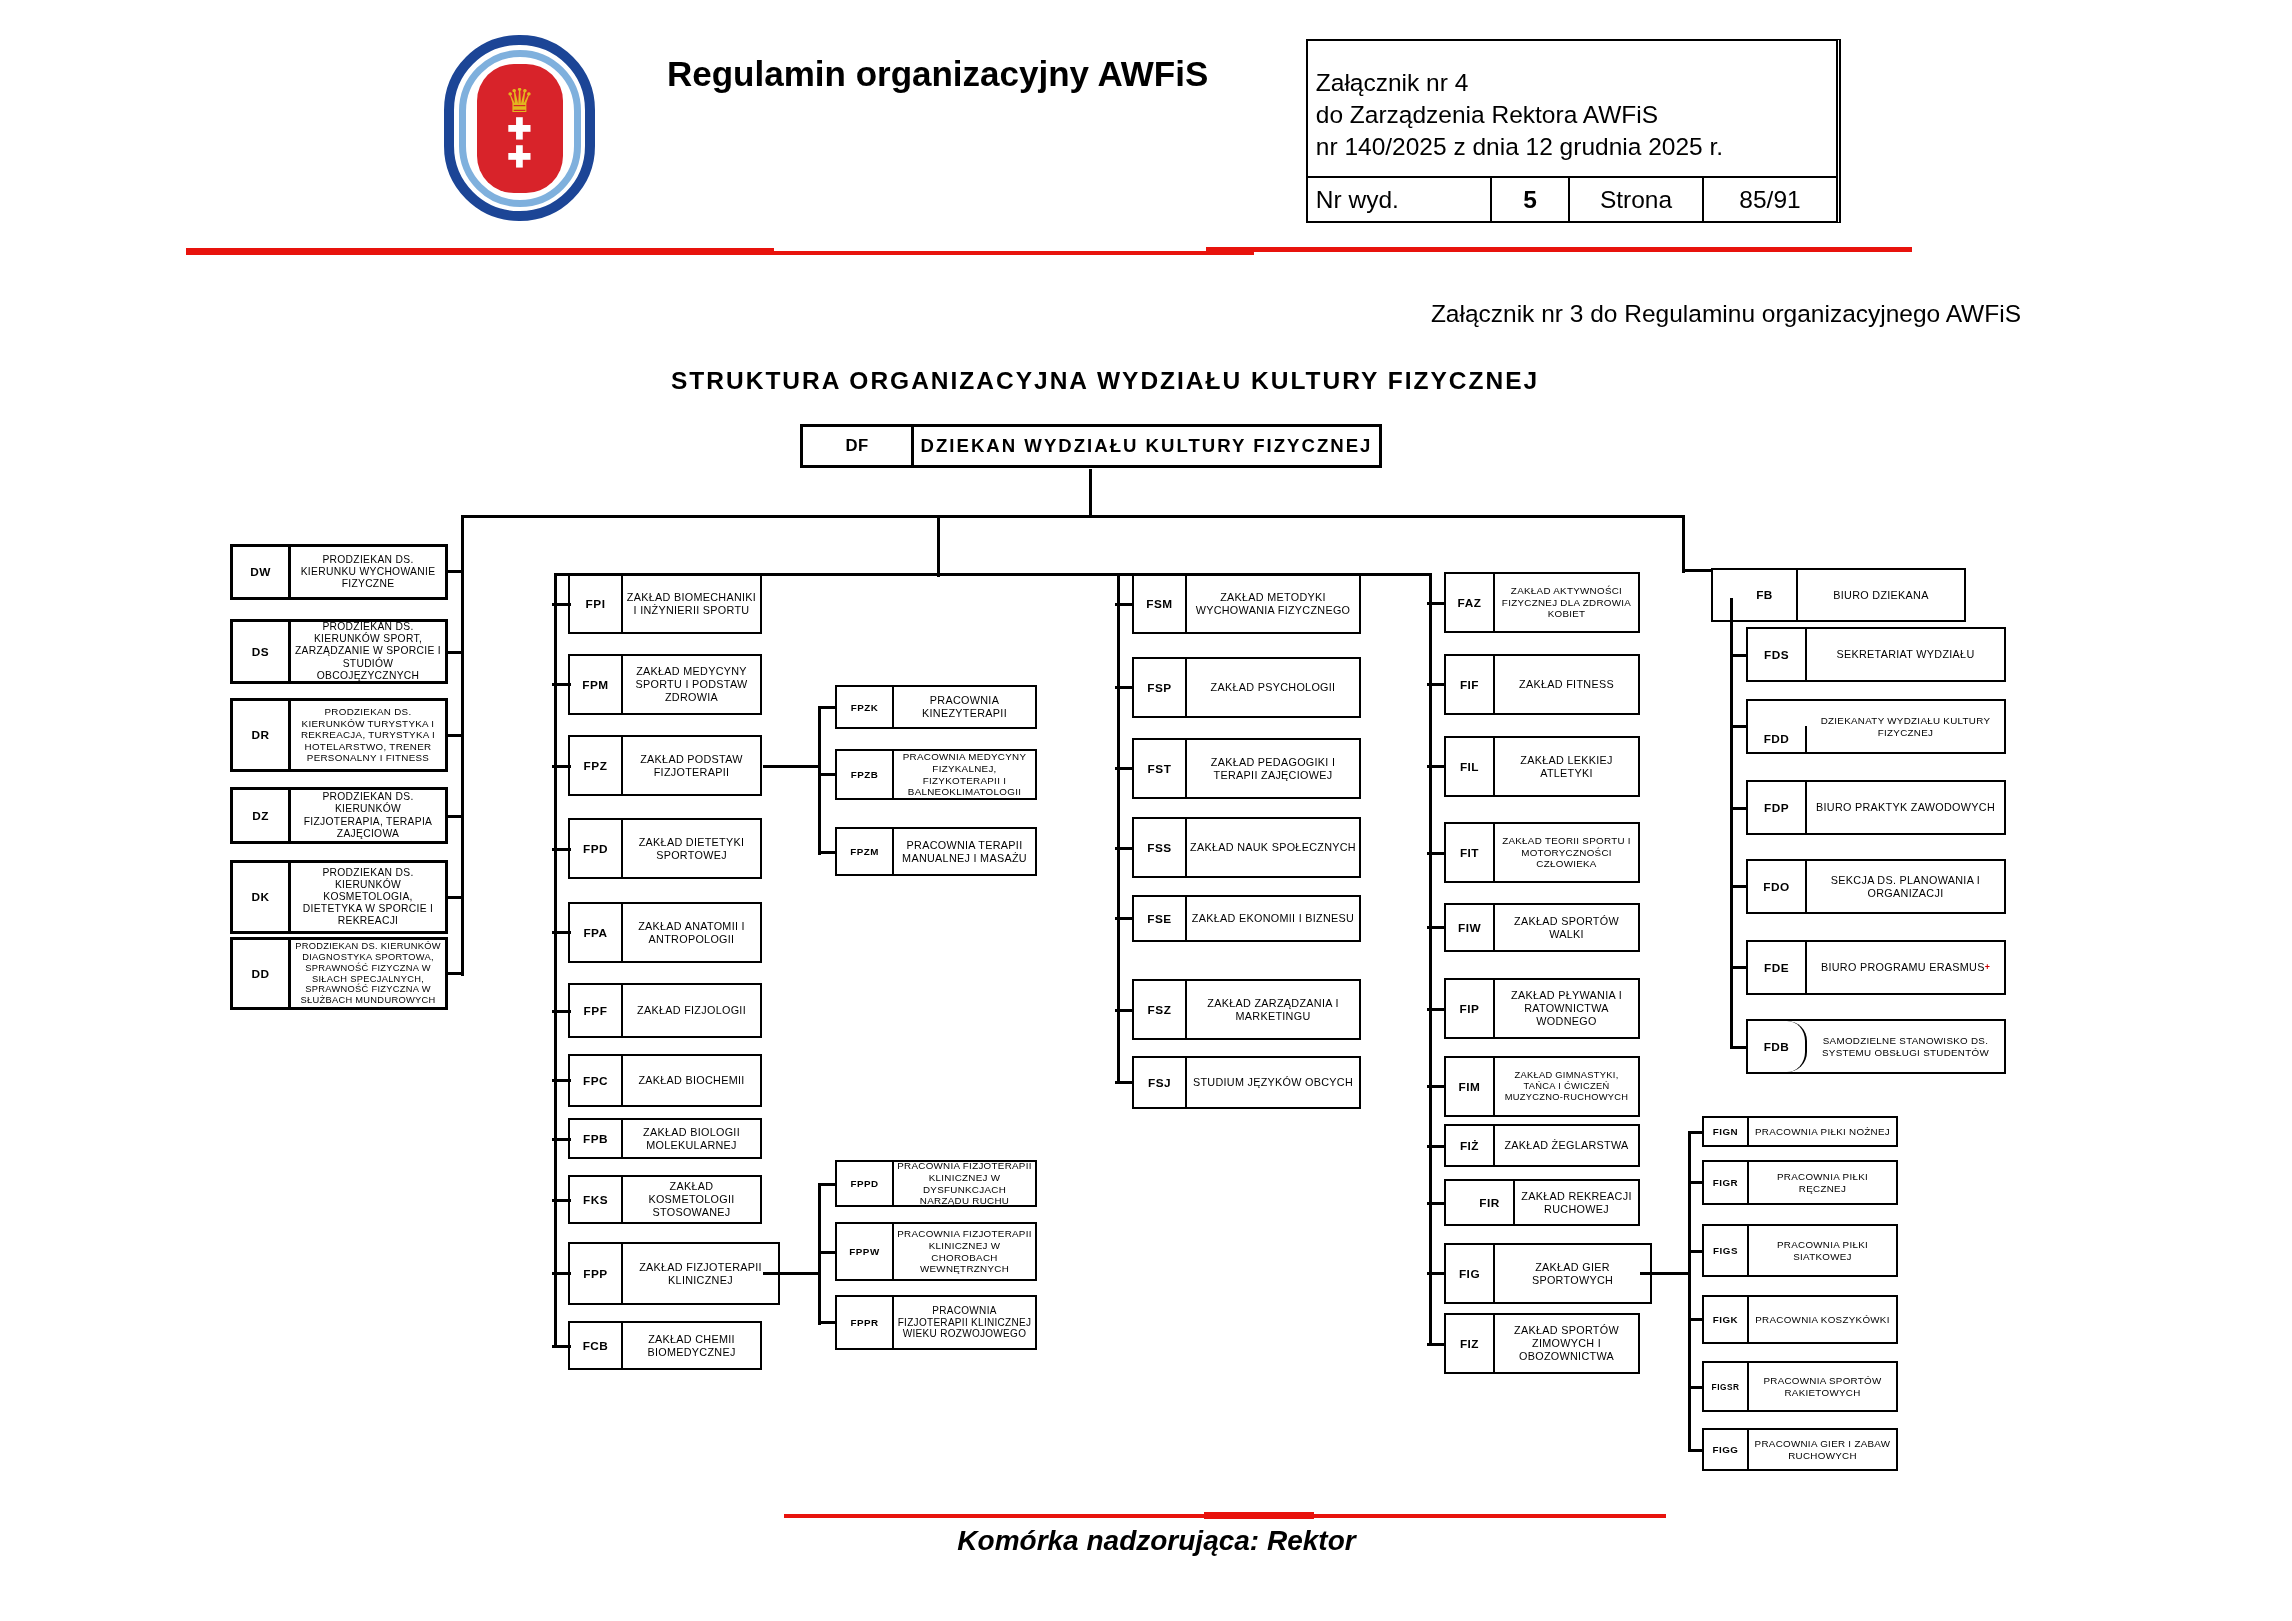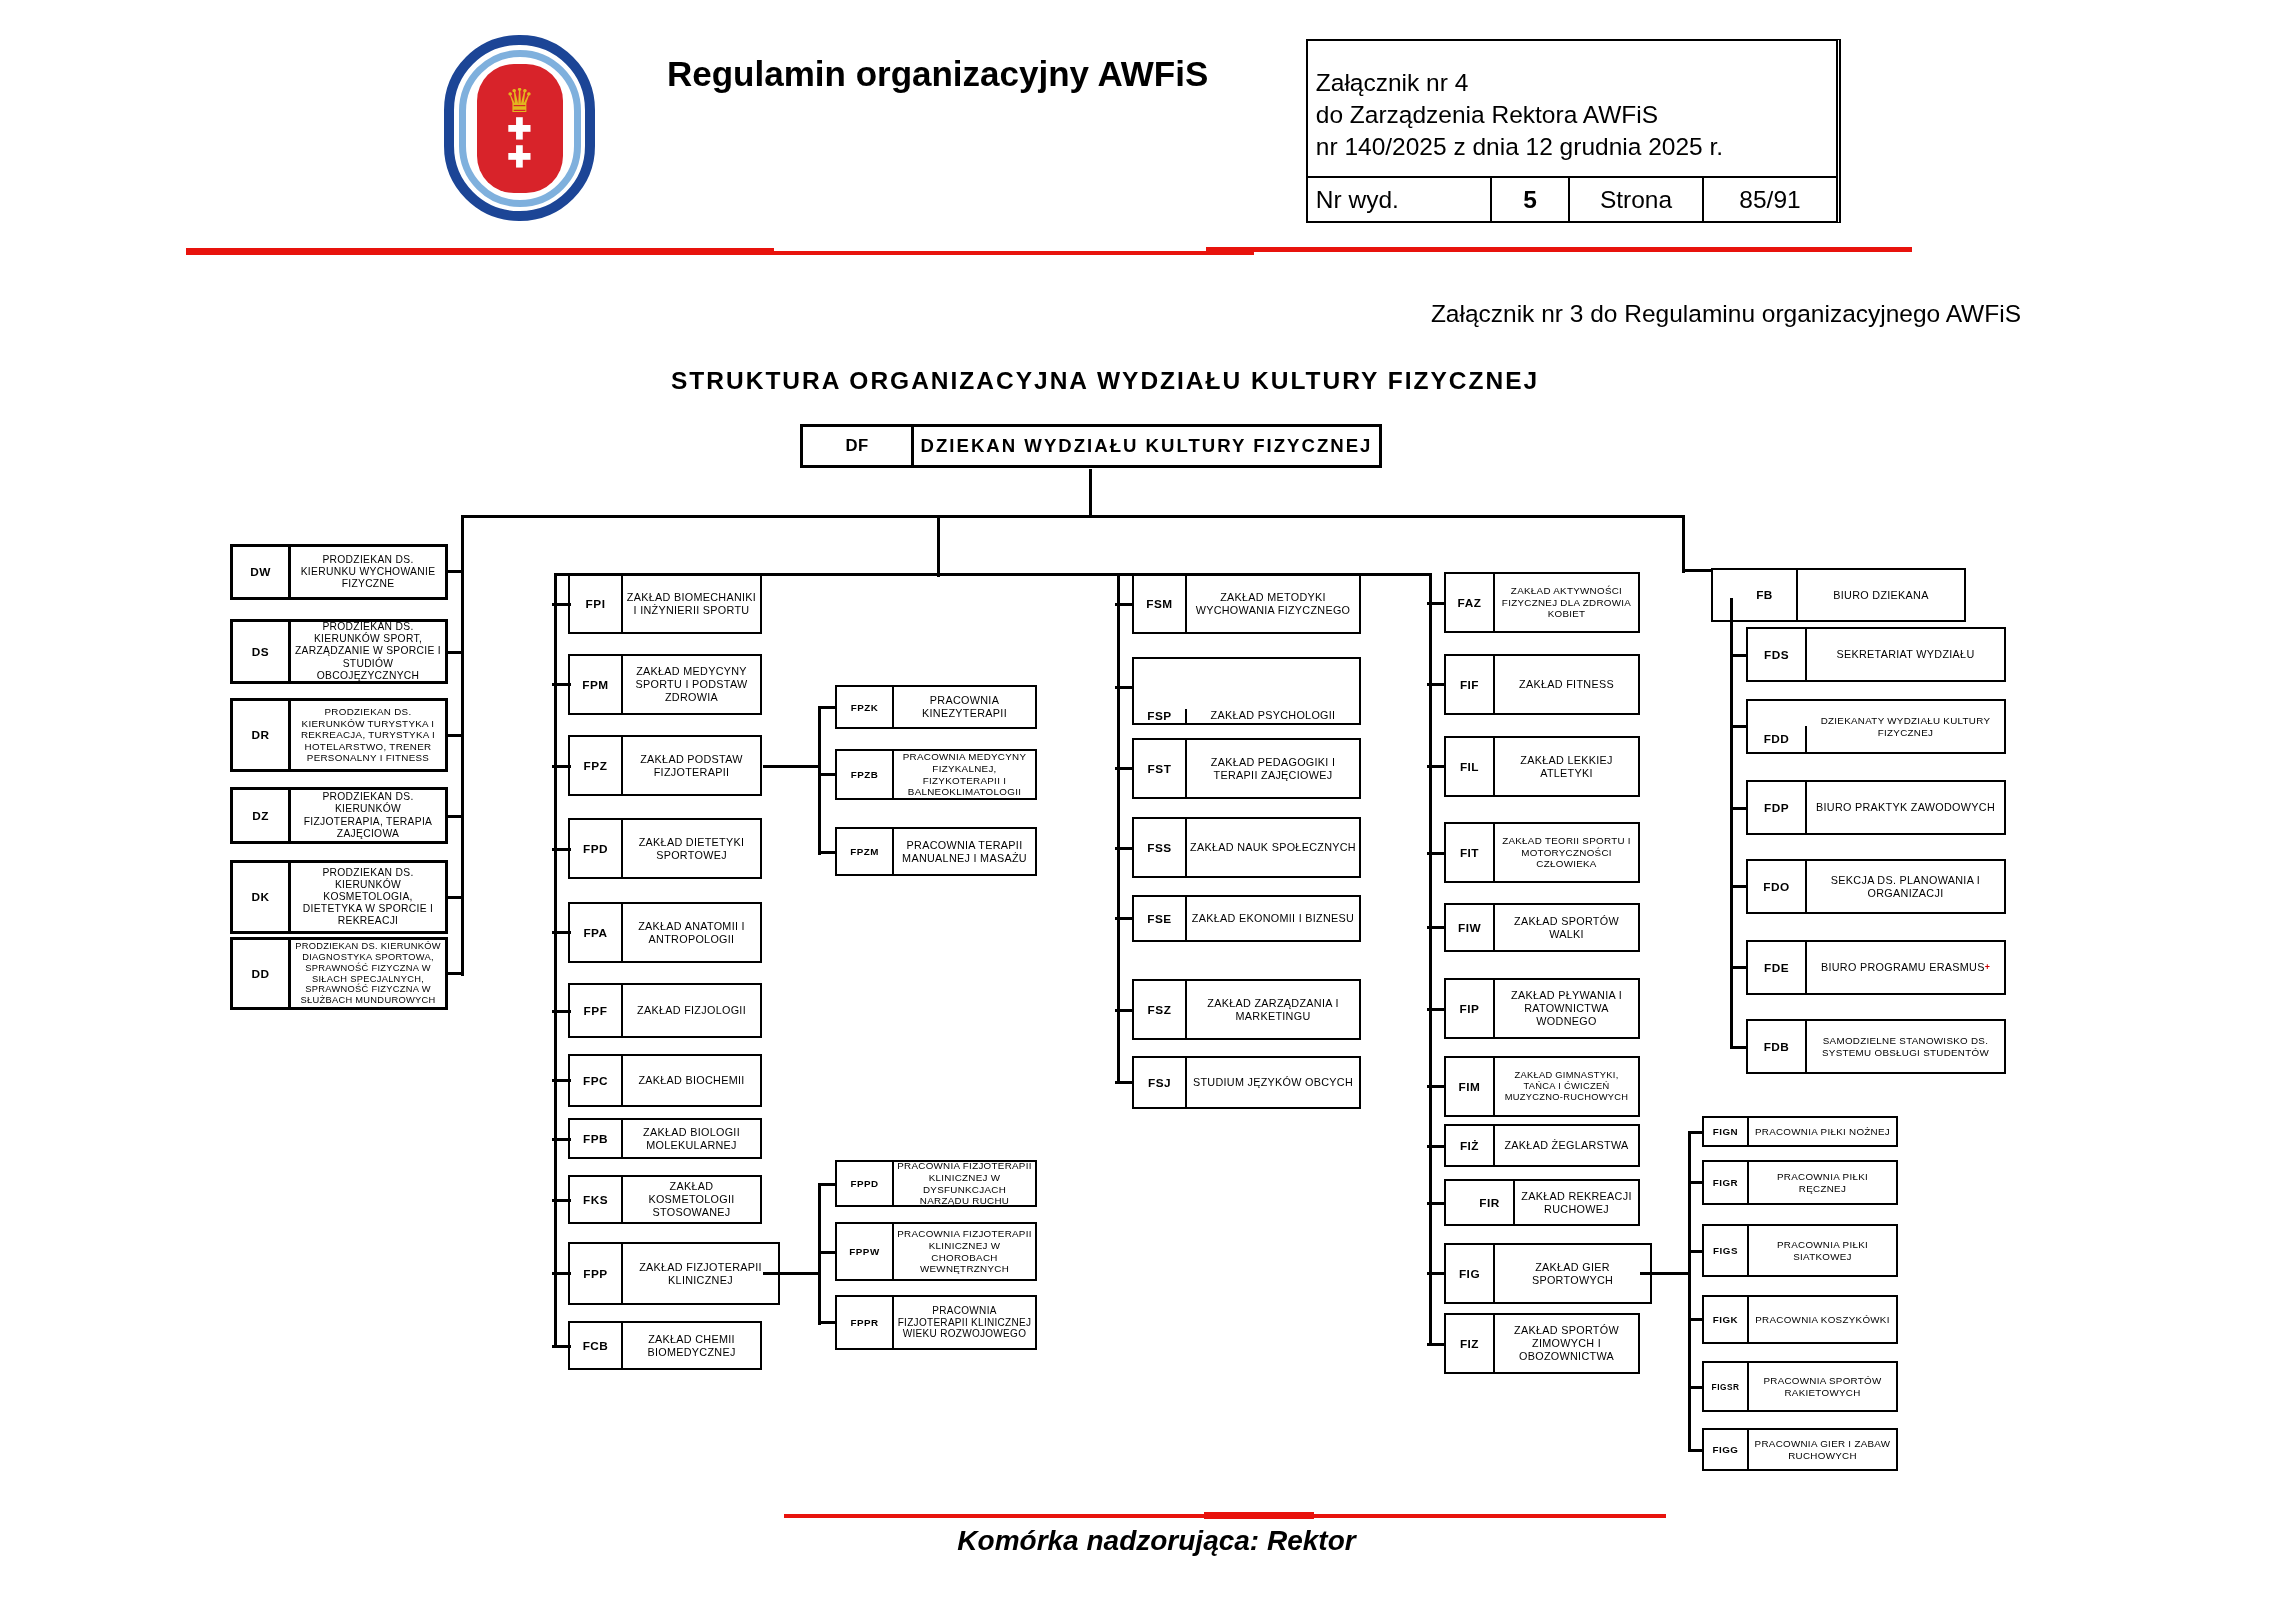--- a/index.html
+++ b/index.html
@@ -187,21 +187,21 @@
         <div class="label" style="font-size: 9.8px;">PRACOWNIA FIZJOTERAPII KLINICZNEJ W CHOROBACH WEWNĘTRZNYCH</div>
       </div>
       <div class="box" style="left: 835px; top: 1295px; width: 202px; height: 55px;">
         <div class="code" style="width: 55px; font-size: 9.8px;">FPPR</div>
         <div class="label" style="font-size: 10px;">PRACOWNIA FIZJOTERAPII KLINICZNEJ WIEKU ROZWOJOWEGO</div>
       </div>
       <div class="box" style="left: 1132px; top: 573px; width: 229px; height: 61px;">
         <div class="code" style="width: 51px;">FSM</div>
         <div class="label">ZAKŁAD METODYKI WYCHOWANIA FIZYCZNEGO</div>
       </div>
-      <div class="box" style="left: 1132px; top: 657px; width: 229px; height: 68px; align-items: flex-end;">
+      <div class="box" style="left: 1132px; top: 657px; width: 229px; height: 61px;">
         <div class="code" style="width: 51px;">FSP</div>
         <div class="label">ZAKŁAD PSYCHOLOGII</div>
       </div>
       <div class="box" style="left: 1132px; top: 738px; width: 229px; height: 61px;">
         <div class="code" style="width: 51px;">FST</div>
         <div class="label">ZAKŁAD PEDAGOGIKI I TERAPII ZAJĘCIOWEJ</div>
       </div>
       <div class="box" style="left: 1132px; top: 817px; width: 229px; height: 61px;">
         <div class="code" style="width: 51px;">FSS</div>
         <div class="label">ZAKŁAD NAUK SPOŁECZNYCH</div>
@@ -304,21 +304,21 @@
       </div>
       <div class="box" style="left: 1746px; top: 859px; width: 260px; height: 55px;">
         <div class="code" style="width: 57px;">FDO</div>
         <div class="label">SEKCJA DS. PLANOWANIA I ORGANIZACJI</div>
       </div>
       <div class="box" style="left: 1746px; top: 940px; width: 260px; height: 55px;">
         <div class="code" style="width: 57px;">FDE</div>
         <div class="label">BIURO PROGRAMU ERASMUS<sup class="plus">+</sup></div>
       </div>
       <div class="box" style="left: 1746px; top: 1019px; width: 260px; height: 55px;">
-        <div class="code" style="width: 57px;">FDB</div>
+        <div class="code" style="width: 57px; border-radius: 20px;">FDB</div>
         <div class="label" style="font-size: 9.8px;">SAMODZIELNE STANOWISKO DS. SYSTEMU OBSŁUGI STUDENTÓW</div>
       </div>
     </div>
   <div id="connectors">
       <div class="seg" style="left: 1089px; top: 469px; width: 2.9px; height: 47px;"></div>
       <div class="seg" style="left: 461px; top: 515px; width: 1224px; height: 2.9px;"></div>
       <div class="seg" style="left: 461px; top: 515px; width: 2.9px; height: 461px;"></div>
       <div class="seg" style="left: 446px; top: 570px; width: 16.7px; height: 2.9px;"></div>
       <div class="seg" style="left: 446px; top: 651px; width: 16.7px; height: 2.9px;"></div>
       <div class="seg" style="left: 446px; top: 734px; width: 16.7px; height: 2.9px;"></div>

